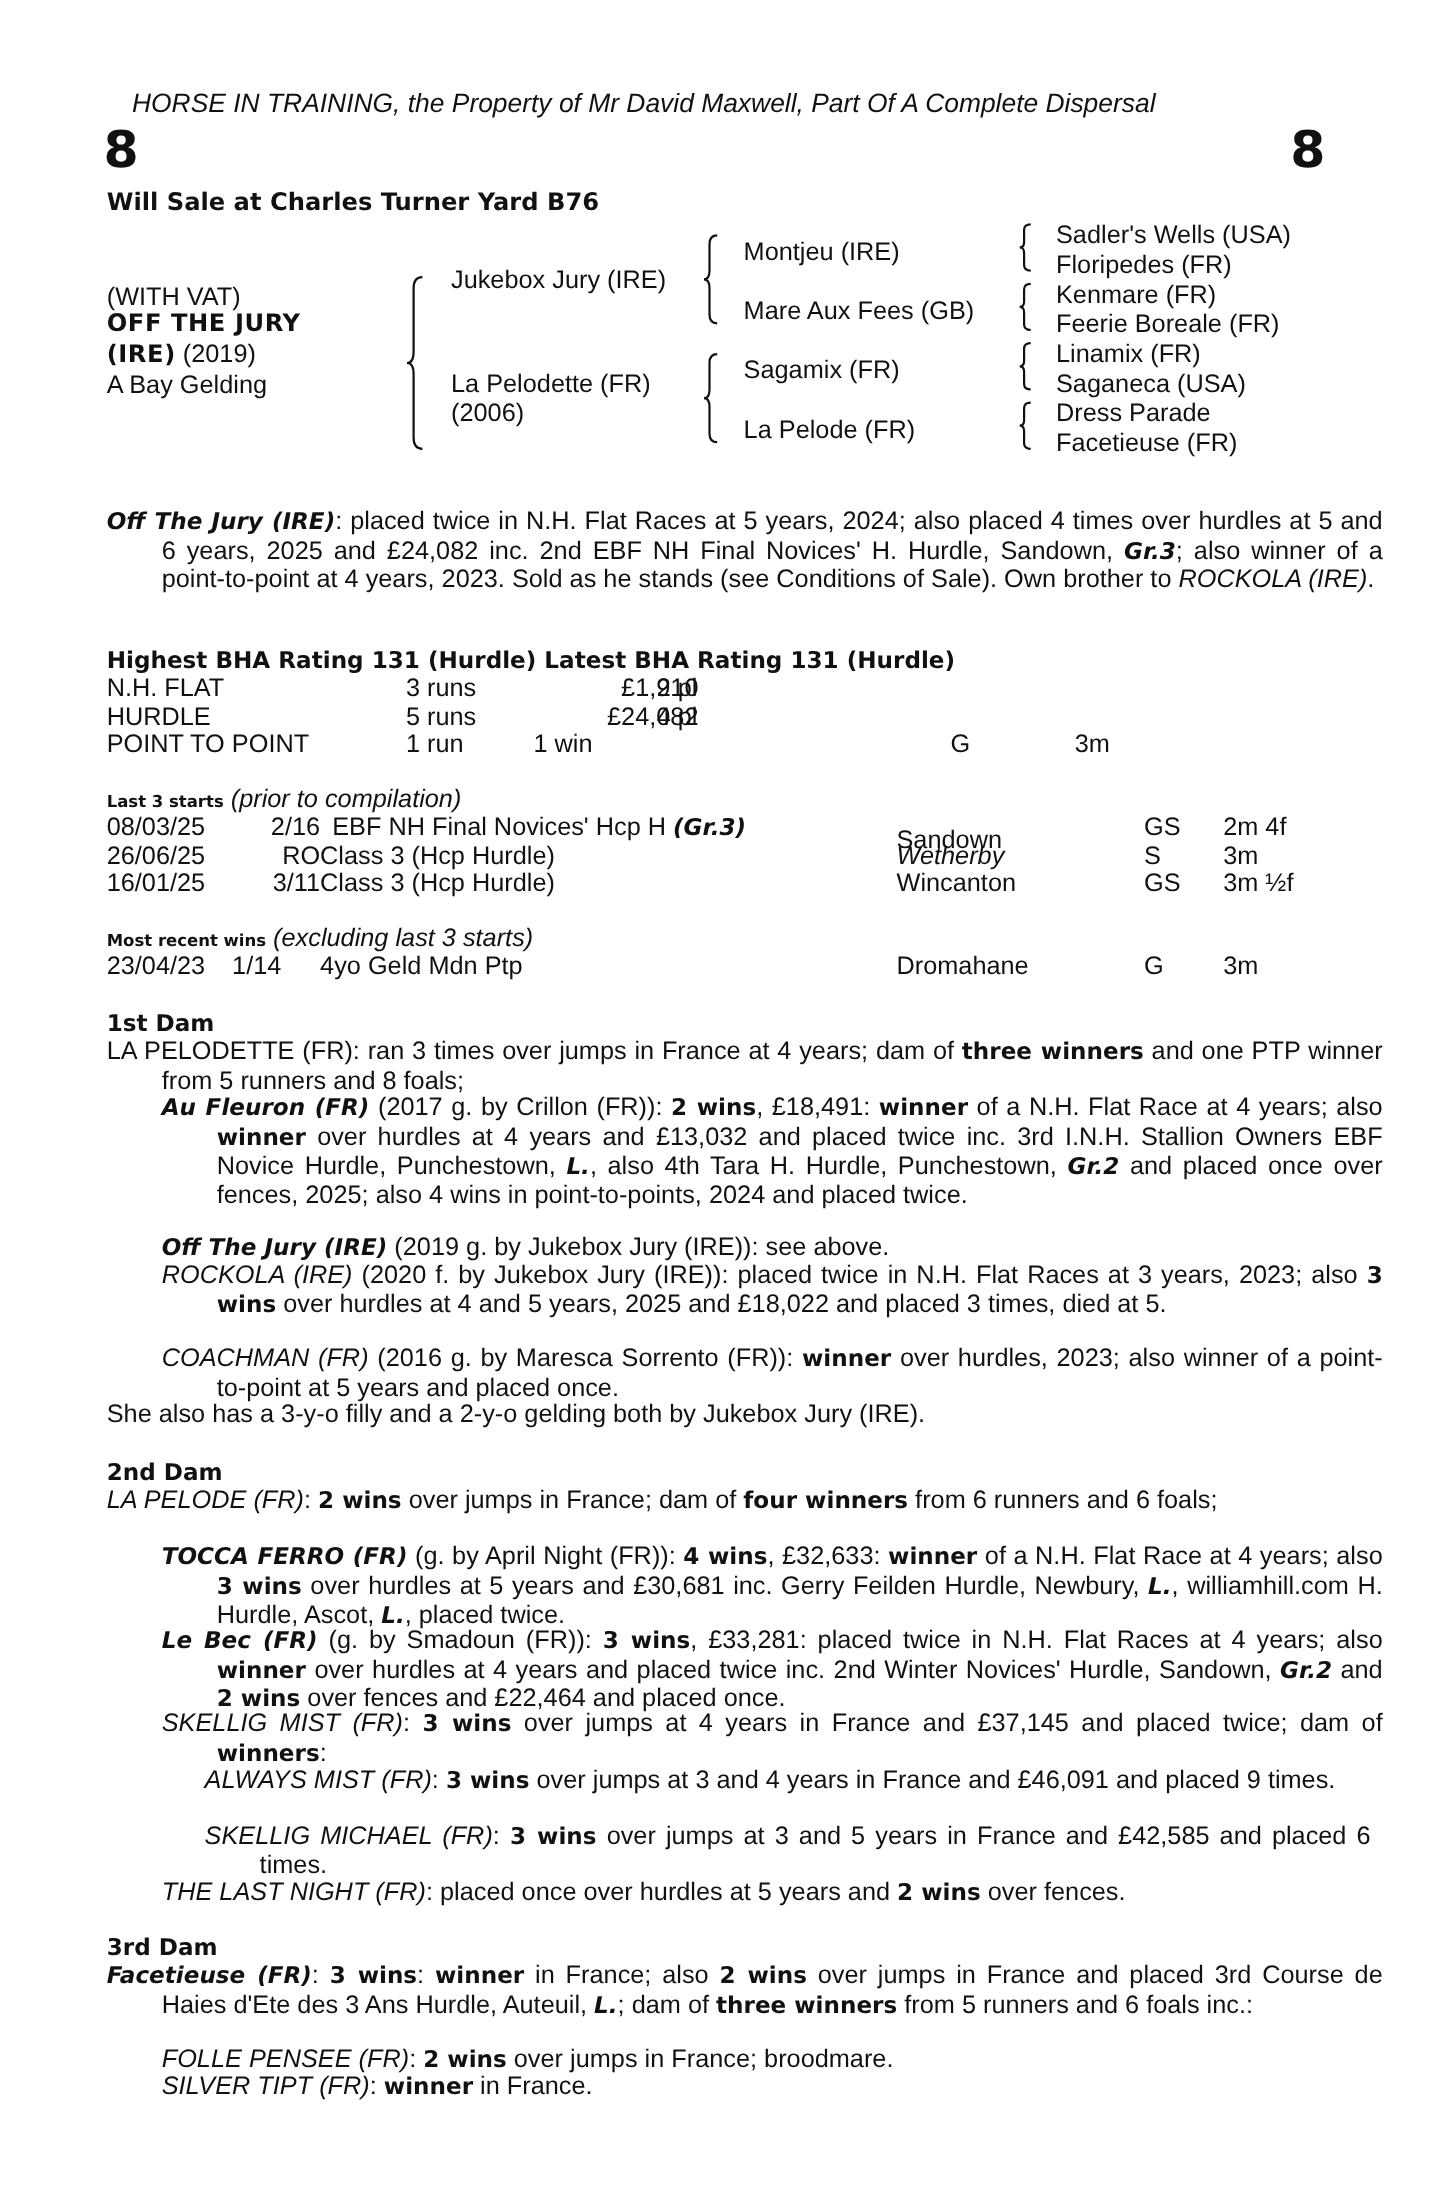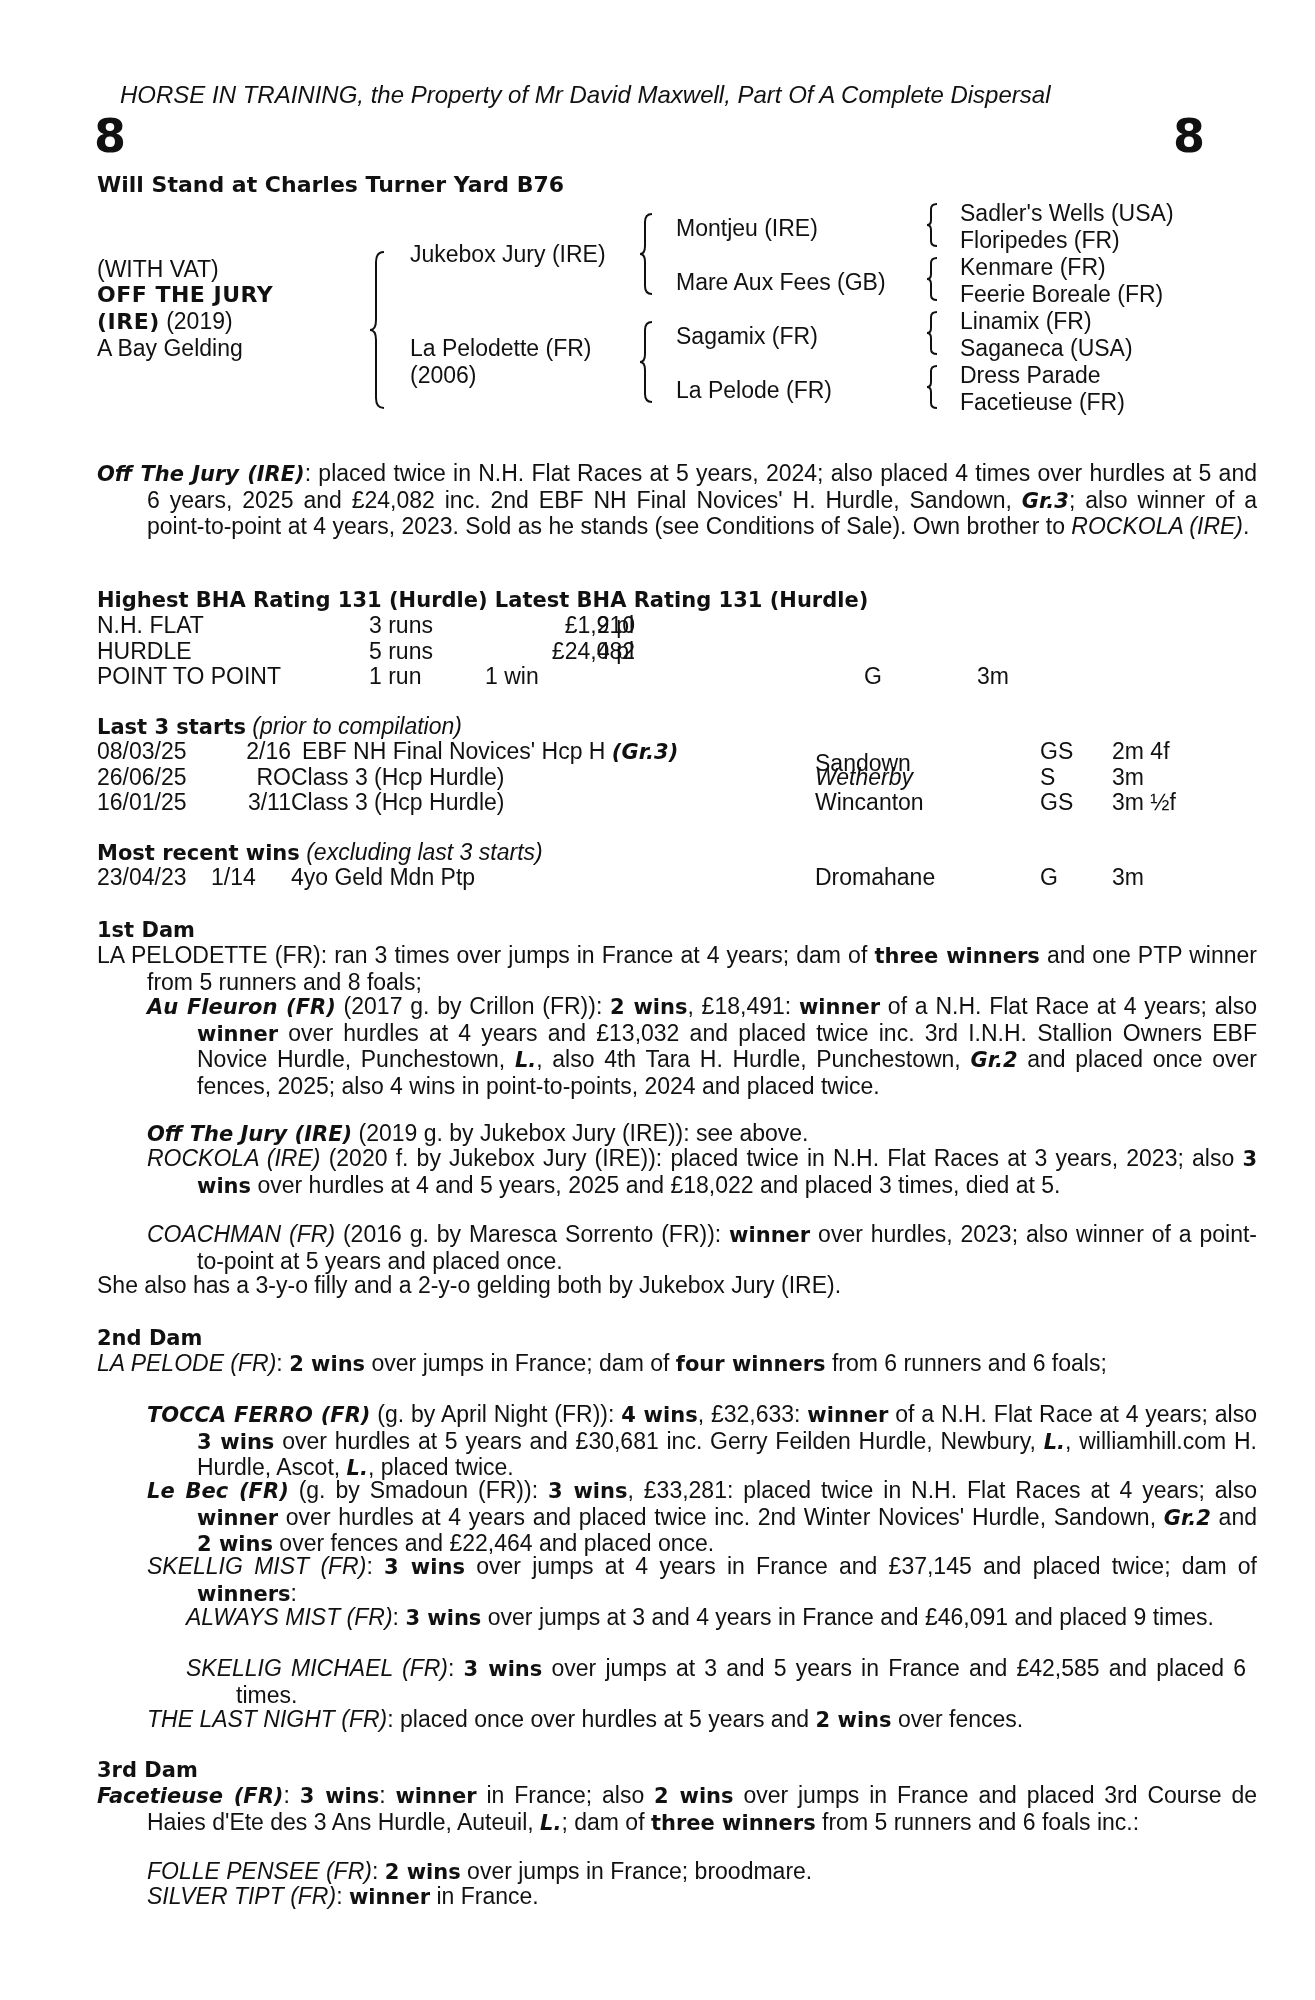--- a/index.html
+++ b/index.html
@@ -2,21 +2,21 @@
 <html><head>
 <meta charset="utf-8">
 <style>
   html, body { margin: 0; padding: 0; background: #ffffff; }
   body {
     width: 1315px; height: 2000px; position: relative; overflow: hidden;
     font-family: "Liberation Sans", sans-serif; color: #111111;
     font-size: 23px; line-height: 25.5px;
   }
   .abs { position: absolute; white-space: nowrap; }
-  .heavy { font-family: "DejaVu Sans", sans-serif; font-weight: bold; font-size: 21px; }
+  .heavy { font-family: "DejaVu Sans", sans-serif; font-weight: bold; font-size: 15px; }
   i, .it { font-style: italic; }
   b.hv { font-family: "DejaVu Sans", sans-serif; font-weight: bold; font-size: 21px; }
   b.hvi { font-family: "DejaVu Sans", sans-serif; font-weight: bold; font-style: italic; font-size: 21px; }
 
   #sale-title { top: 82px; left: 120px; font-style: italic; font-size: 24px; }
   .lot-num { top: 112px; font-family: "DejaVu Sans", sans-serif; font-weight: bold; font-size: 46px; line-height: 48px; }
   #lot-left { left: 94px; }
   #lot-right { right: 110px; }
   #stand-line { top: 172px; left: 97px; font-size: 22px; }
 
@@ -36,21 +36,21 @@
 
   .row { position: absolute; left: 97px; height: 26px; width: 1120px; }
   .row span { position: absolute; top: 0; white-space: nowrap; }
 </style>
 </head>
 <body>
 
 <div class="abs" id="sale-title">HORSE IN TRAINING, the Property of Mr David Maxwell, Part Of A Complete Dispersal</div>
 <div class="abs lot-num" id="lot-left">8</div>
 <div class="abs lot-num" id="lot-right">8</div>
-<div class="abs heavy" id="stand-line">Will Stand at Charles Turner Yard B76</div>
+<div class="abs heavy" id="stand-line">Will Sale at Charles Turner Yard B76</div>
 
 <div class="abs" id="horse-block">
   <div>(WITH VAT)</div>
   <div class="name">OFF THE JURY</div>
   <div><span class="name">(IRE)</span> <span>(2019)</span></div>
   <div>A Bay Gelding</div>
 </div>
 
 <svg class="brace" style="left:368px;top:250px" width="20" height="160" viewBox="0 0 20 160">
     <path d="M16 2 Q8 2 8 12 L8 70 Q8 80 2 80 Q8 80 8 90 L8 148 Q8 158 16 158"></path>

